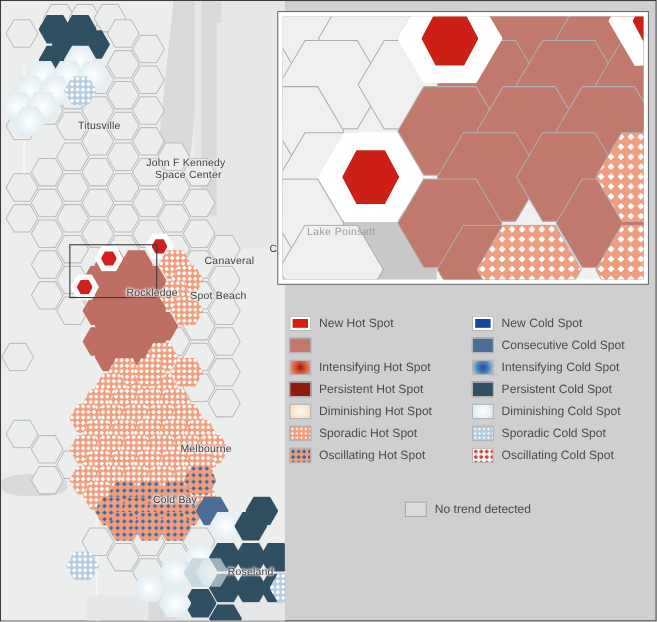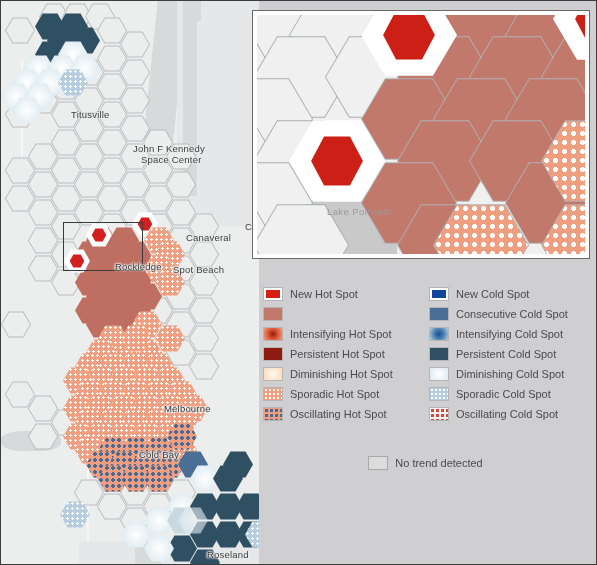--- a/index.html
+++ b/index.html
@@ -79,21 +79,21 @@
   }
   #inset-canvas{
     position:relative;width:100%;height:100%;
     background:#f0f0f0;overflow:hidden;
   }
   .ins-land{position:absolute;background:#e4e4e4;}
   .ins-water{position:absolute;background:#c9c9c9;}
   .ins-road{position:absolute;background:#fafafa;}
   .ins-label{
     position:absolute;font-size:9.5px;color:#9a9a9a;
-    letter-spacing:.4px;white-space:nowrap;margin-left:48px;
+    letter-spacing:.4px;white-space:nowrap;
   }
   .bighex{
     position:absolute;
     clip-path:polygon(25% 1.5%,75% 1.5%,100% 50%,75% 98.5%,25% 98.5%,0% 50%);
     -webkit-clip-path:polygon(25% 1.5%,75% 1.5%,100% 50%,75% 98.5%,25% 98.5%,0% 50%);
   }
   .bighex.outline{background:#a9abad;}
   .bighex.outline > i{
     position:absolute;left:1px;top:1px;right:1px;bottom:1px;display:block;background:#f0f0f0;
     clip-path:polygon(25% 1.5%,75% 1.5%,100% 50%,75% 98.5%,25% 98.5%,0% 50%);
@@ -653,21 +653,21 @@
 
     <div class="maplabel" style="left:70px;top:108px;">Titusville</div>
     <div class="maplabel" style="left:132px;top:142px;">John F Kennedy</div>
     <div class="maplabel" style="left:140px;top:153px;">Space Center</div>
     <div class="maplabel" style="left:196px;top:220px;margin-left:48px;">Cape</div>
     <div class="maplabel" style="left:185px;top:231px;">Canaveral</div>
     <div class="maplabel" style="left:114px;top:260px;">Rockledge</div>
     <div class="maplabel" style="left:172px;top:263px;">Spot Beach</div>
     <div class="maplabel" style="left:163px;top:402px;">Melbourne</div>
     <div class="maplabel" style="left:138px;top:448px;">Cold Bay</div>
-    <div class="maplabel" style="left:206px;top:548px;">Roseland</div>
+    <div class="maplabel" style="left:206px;top:514px;">Roseland</div>
   </div>
 
   <div id="inset">
     <div id="inset-canvas">
 
       <div class="ins-water" style="left:-10px;top:160px;width:150px;height:110px;border-radius:0 60% 0 0;"></div>
       <div class="ins-land" style="left:150px;top:-10px;width:190px;height:80px;"></div>
       <div class="ins-road" style="left:0px;top:32px;width:260px;height:2px;transform:rotate(-3deg);"></div>
       <div class="ins-road" style="left:60px;top:0px;width:2px;height:120px;transform:rotate(10deg);"></div>
       <div class="ins-road" style="left:30px;top:60px;width:150px;height:2px;transform:rotate(22deg);"></div>

